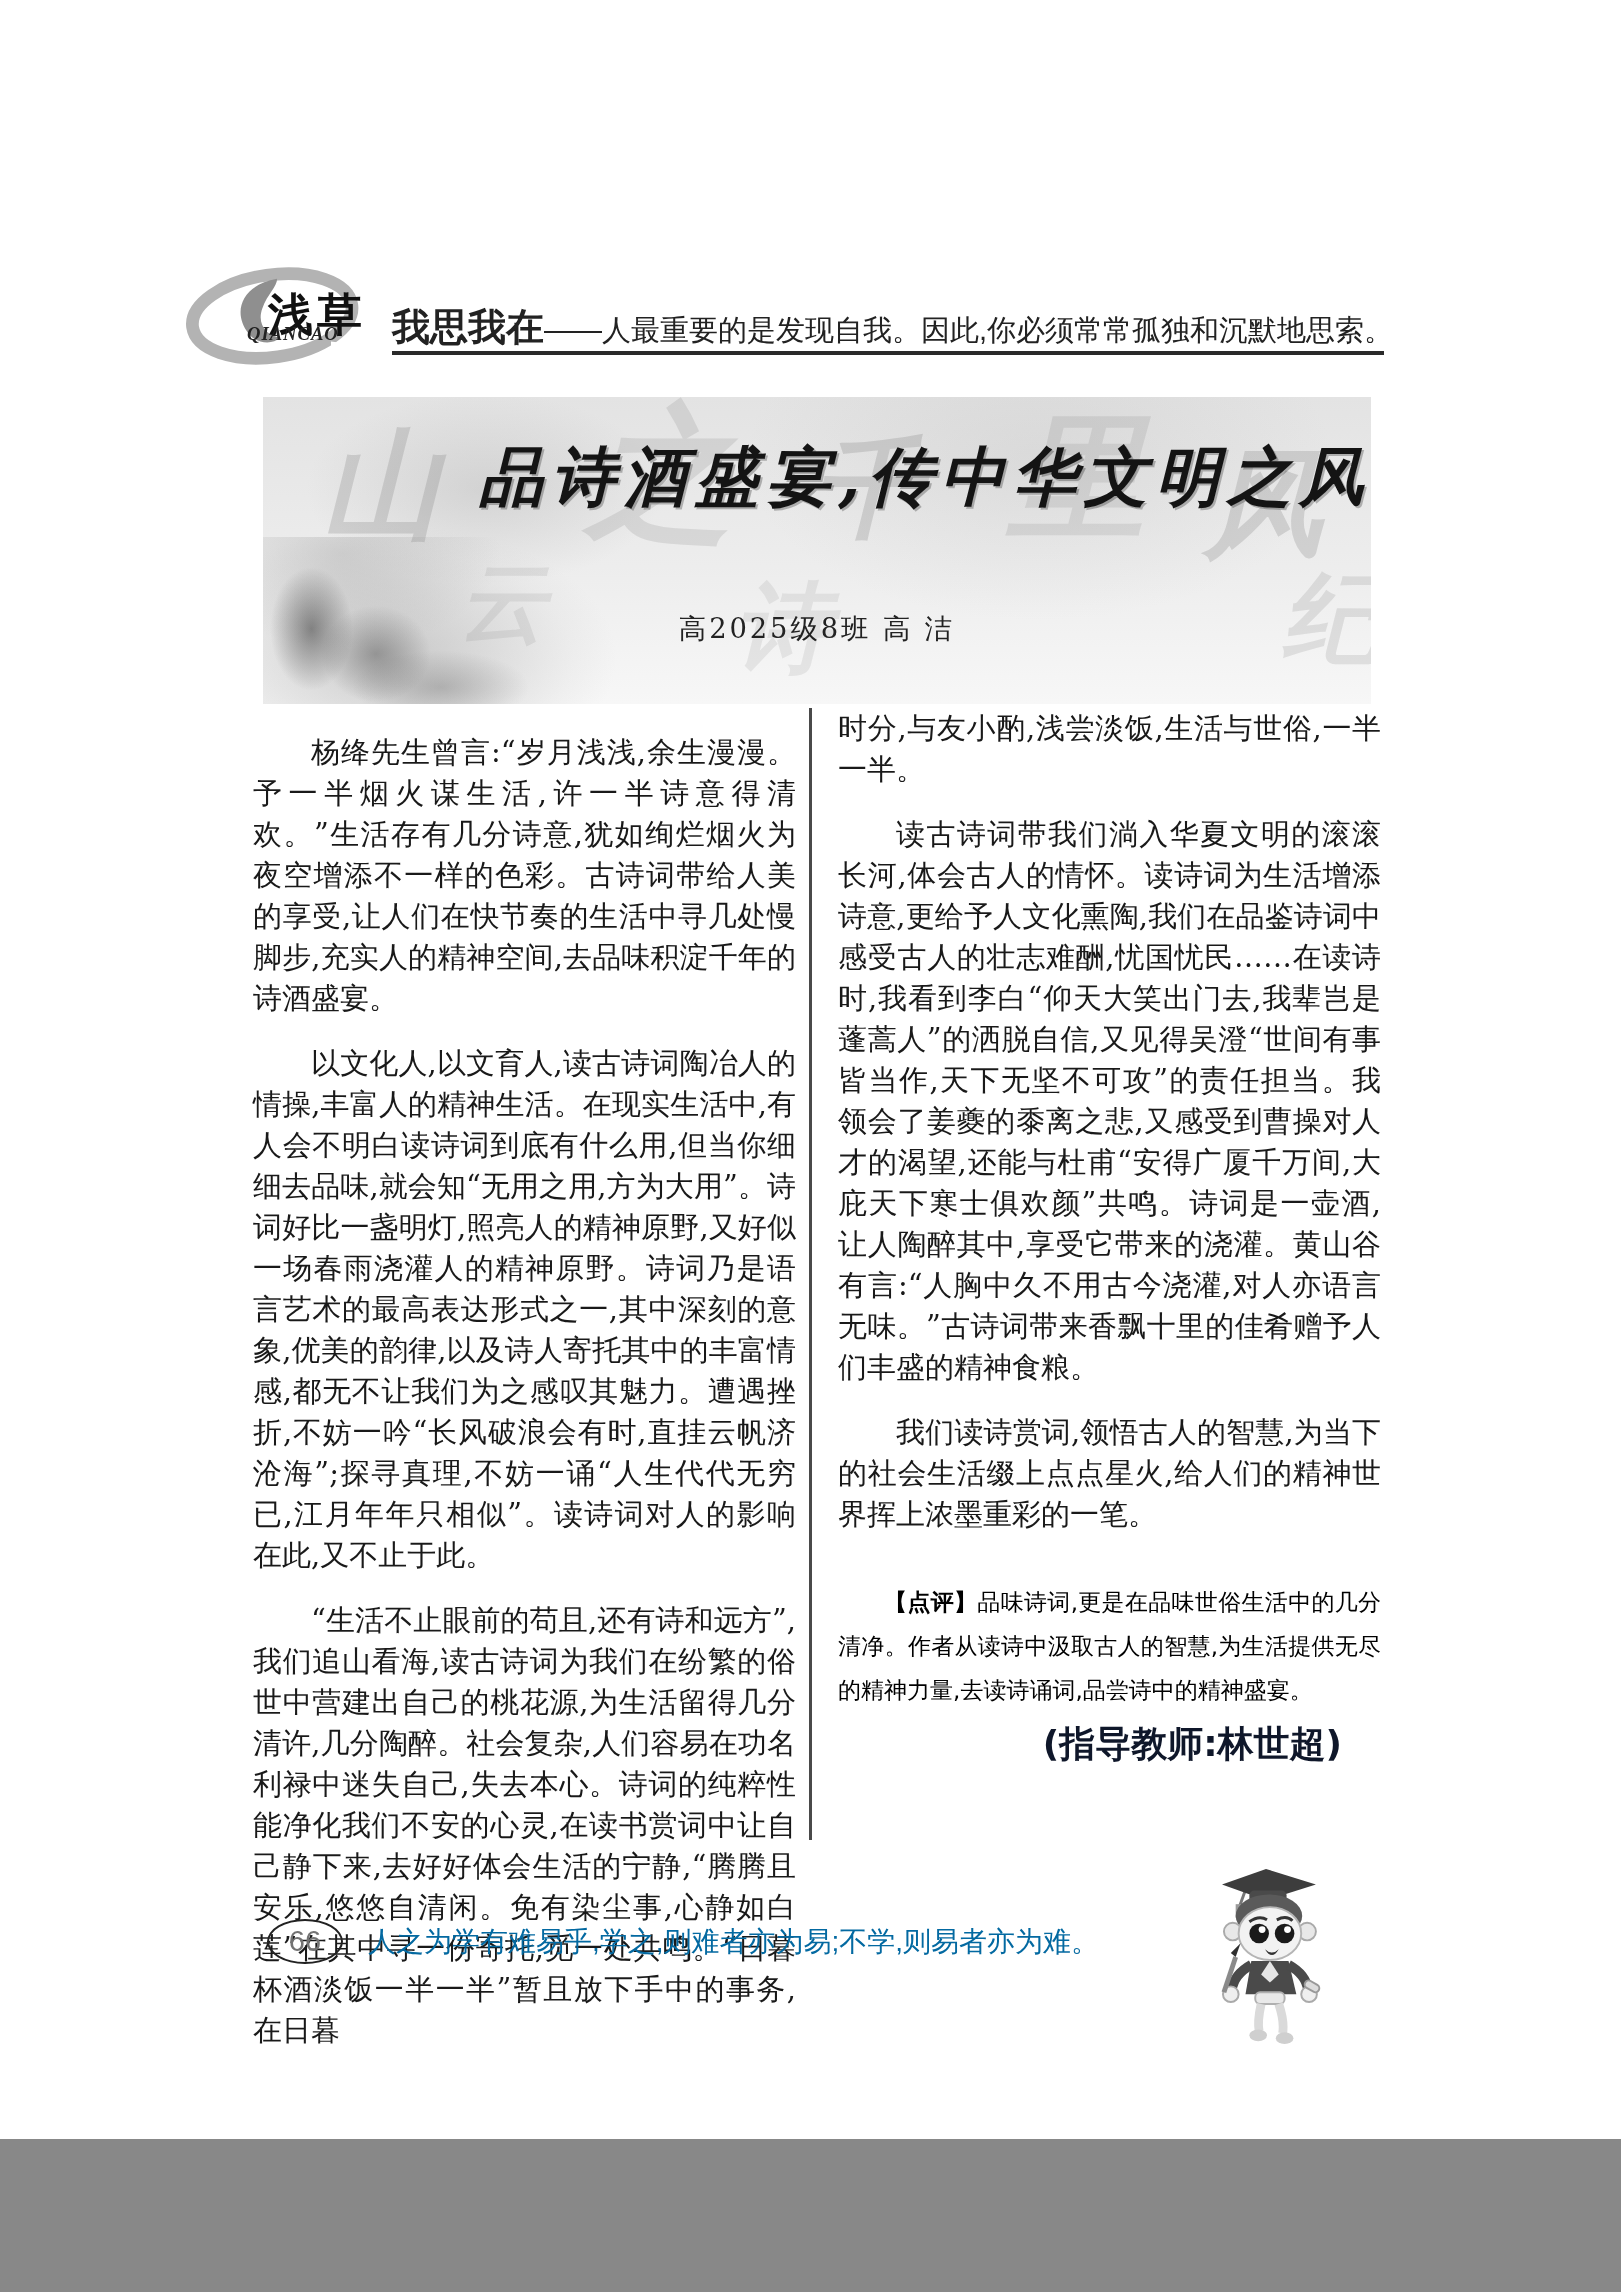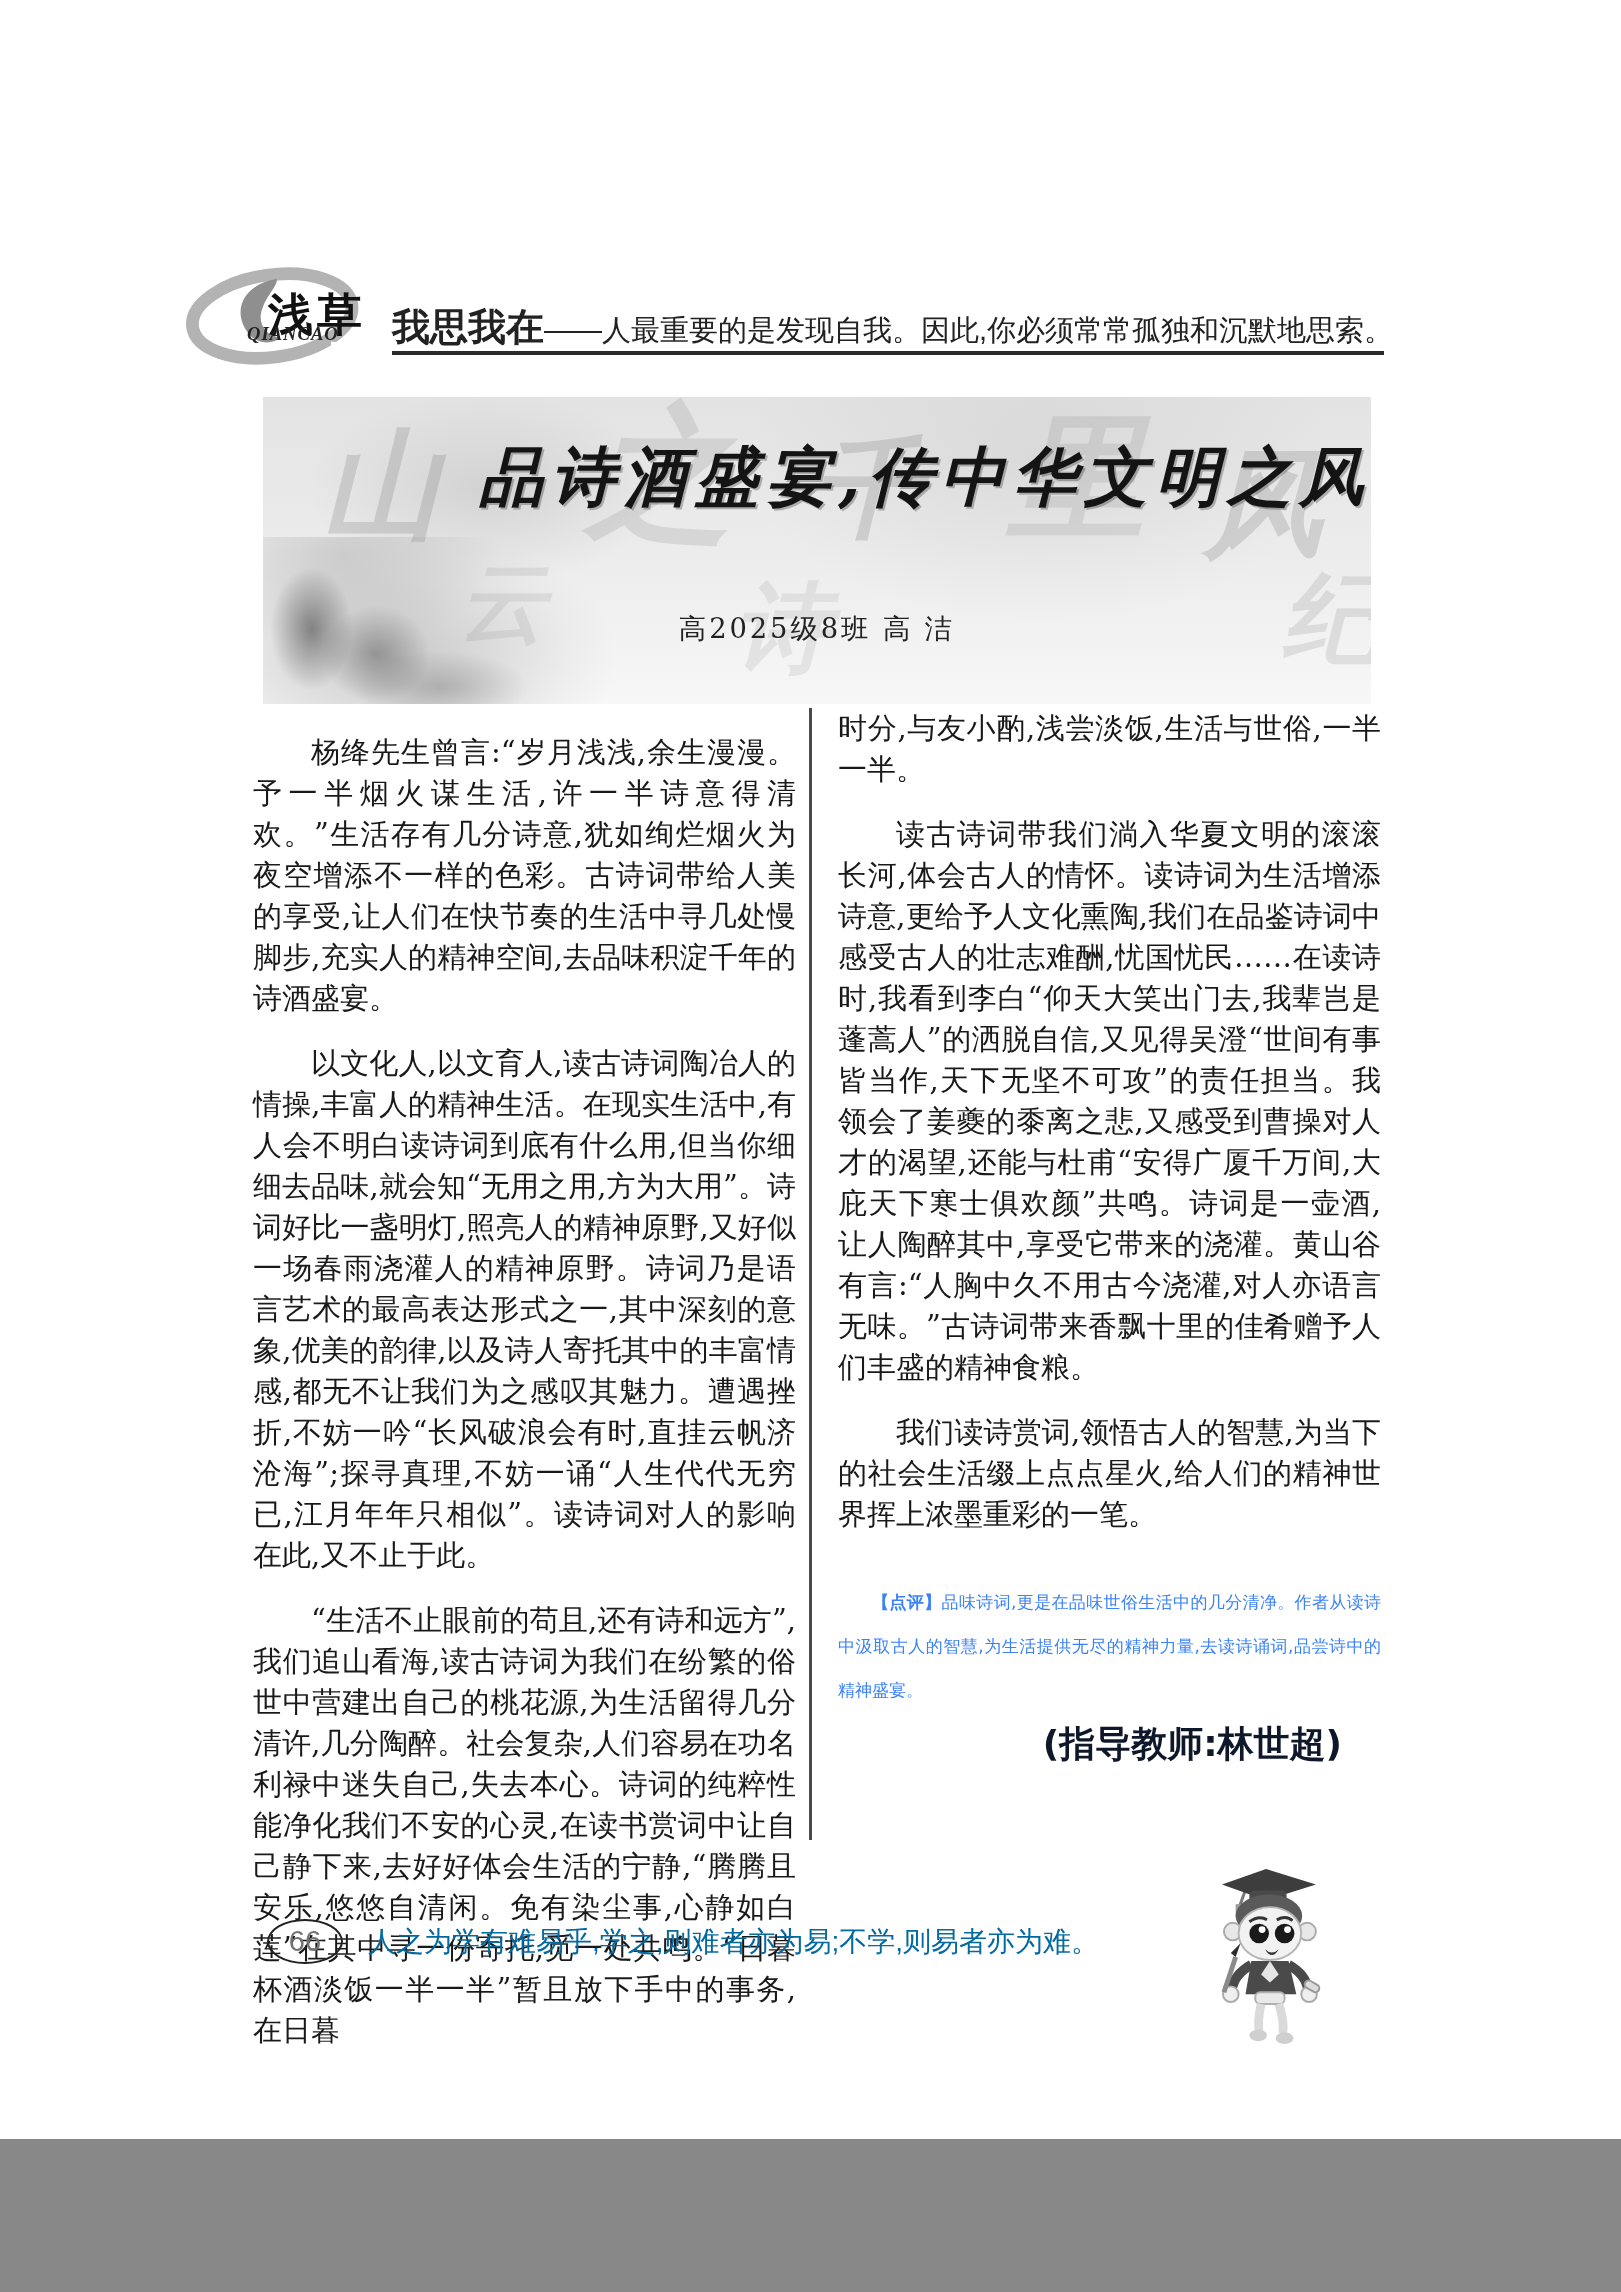--- a/index.html
+++ b/index.html
@@ -107,22 +107,22 @@
     margin-left: 12.7px; margin-right: 26.5px;
     height: 1132px;
   }
   .col p {
     font-size: 29px; line-height: 41px;
     text-align: justify; color: #191919;
   }
   .col p.indent { text-indent: 2em; margin-top: 24px; }
   .comment {
     margin-top: 45px;
-    font-size: 17px; line-height: 44px;
-    text-align: justify; color: #3b82f6;
+    font-size: 23px; line-height: 44px;
+    text-align: justify; color: #000000;
     text-indent: 2em;
     font-family: "DejaVu Sans", sans-serif;
   }
   .comment .comment-label { font-weight: bold; }
   .credit {
     margin-top: 7.8px;
     text-align: right;
     font-size: 36px; font-weight: bold; color: #0f172a;
     font-family: "DejaVu Sans", sans-serif;
     padding-right: 39px;

